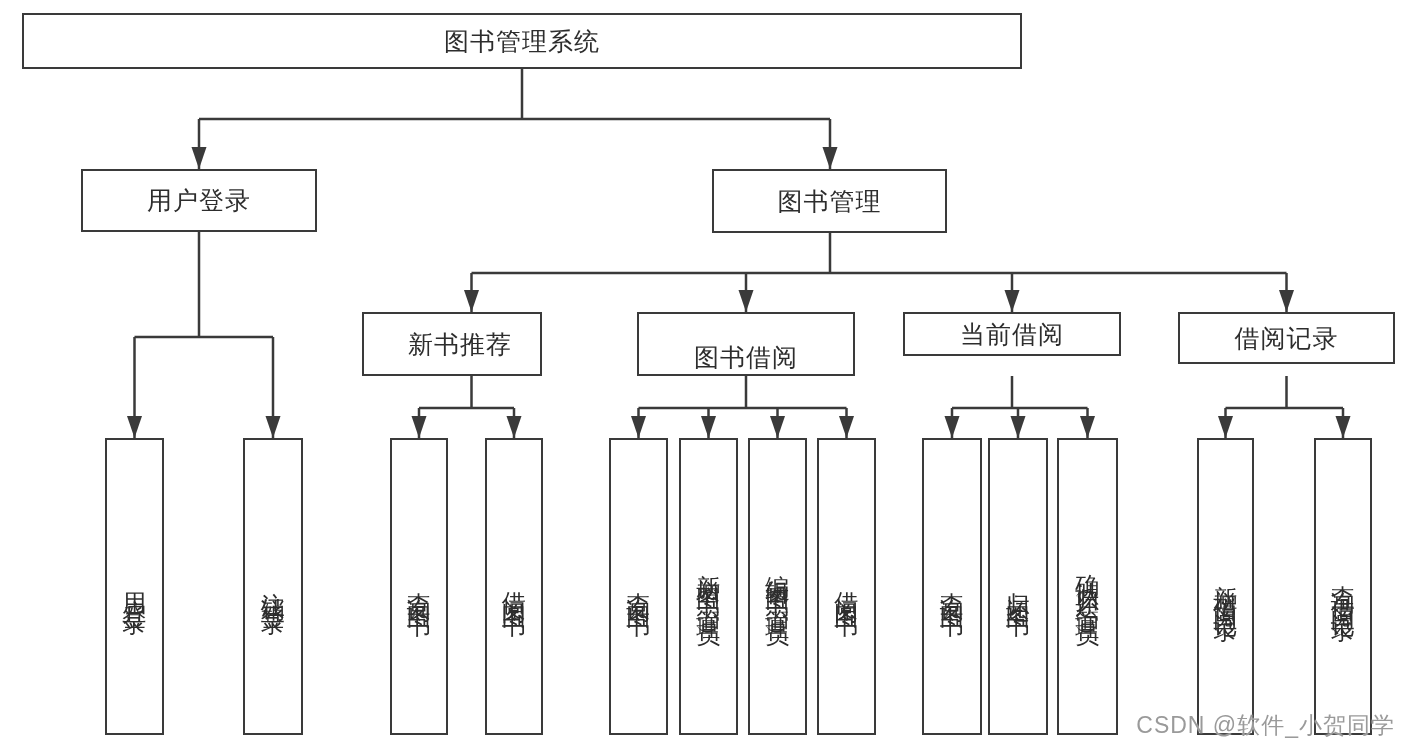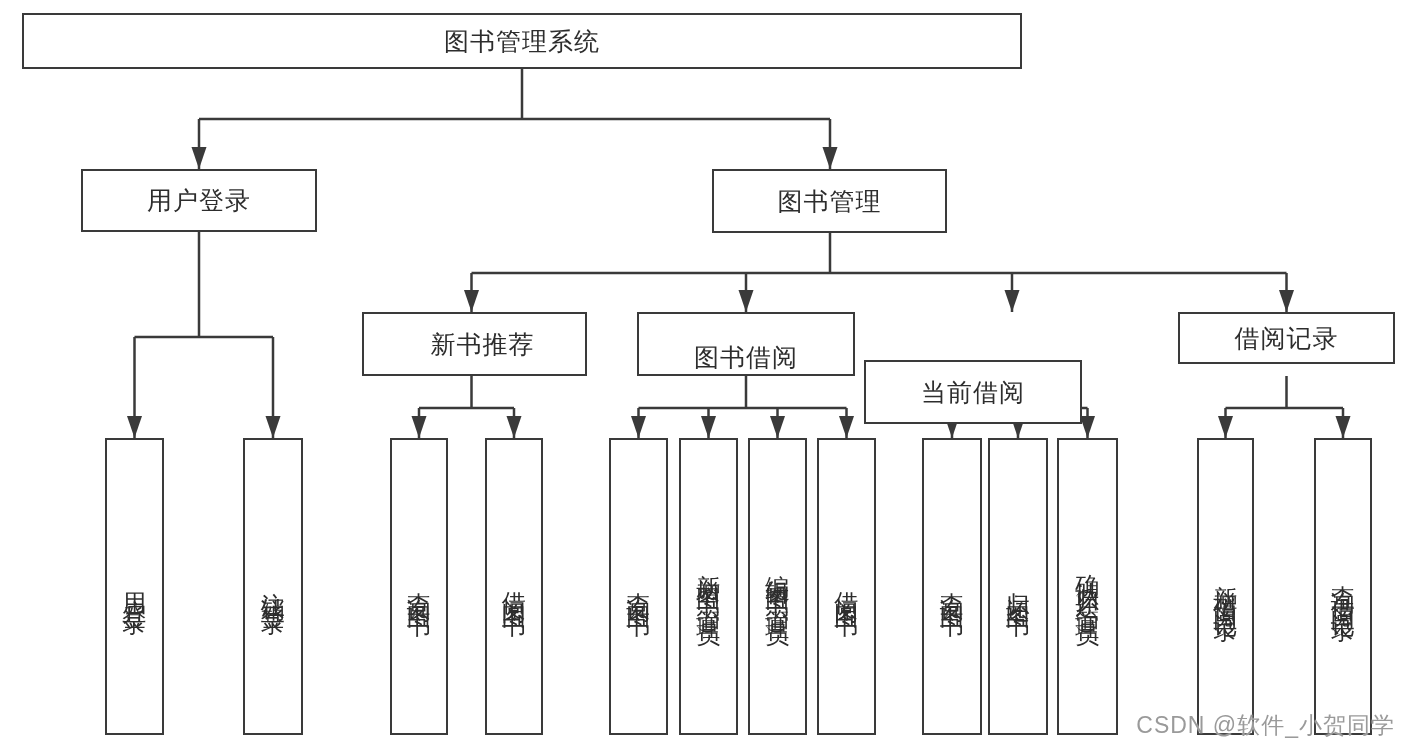--- a/index.html
+++ b/index.html
@@ -99,27 +99,27 @@
     <span class="label">图书管理系统</span>
   </div>
 
   <div class="node h-node" style="left:81px; top:169px; width:236px; height:63px;">
     <span class="label">用户登录</span>
   </div>
   <div class="node h-node" style="left:712px; top:169px; width:235px; height:64px;">
     <span class="label">图书管理</span>
   </div>
 
-  <div class="node h-node" style="left:362px; top:312px; width:225px; height:64px;padding-left:16px;">
+  <div class="node h-node" style="left:362px; top:312px; width:180px; height:64px;padding-left:16px;">
     <span class="label">新书推荐</span>
   </div>
   <div class="node h-node" style="left:637px; top:312px; width:218px; height:64px;align-items:flex-end;">
     <span class="label">图书借阅</span>
   </div>
-  <div class="node h-node" style="left:864px; top:312px; width:218px; height:64px;margin-top:48px;">
+  <div class="node h-node" style="left:903px; top:312px; width:218px; height:44px;">
     <span class="label">当前借阅</span>
   </div>
   <div class="node h-node" style="left:1178px; top:312px; width:217px; height:52px;">
     <span class="label">借阅记录</span>
   </div>
 
   <div class="node v-node" style="left:105px; top:438px; width:59px; height:297px;">
     <span class="label">用户登录</span>
   </div>
   <div class="node v-node" style="left:243px; top:438px; width:60px; height:297px;">

